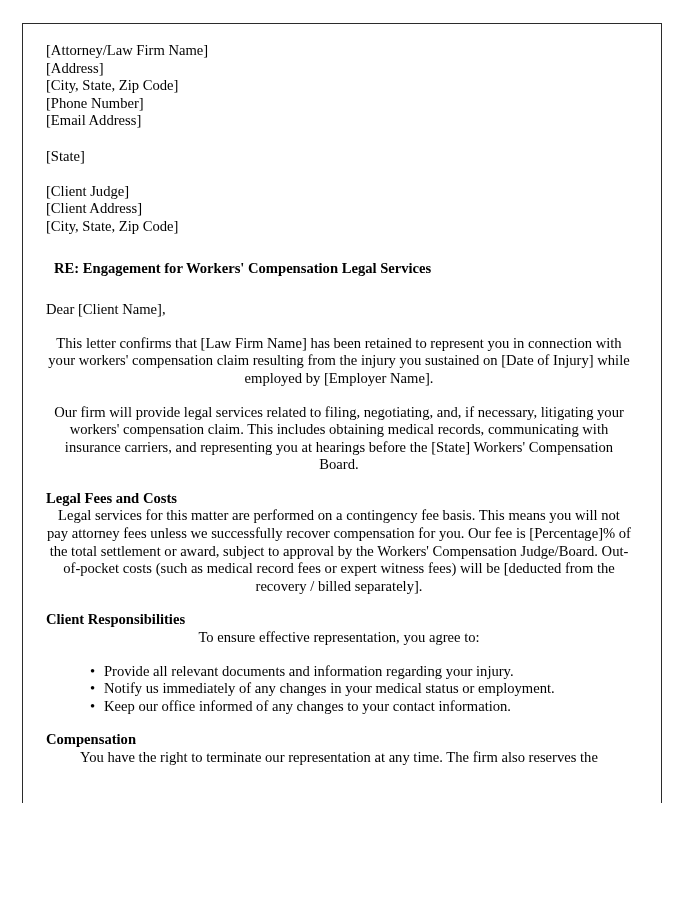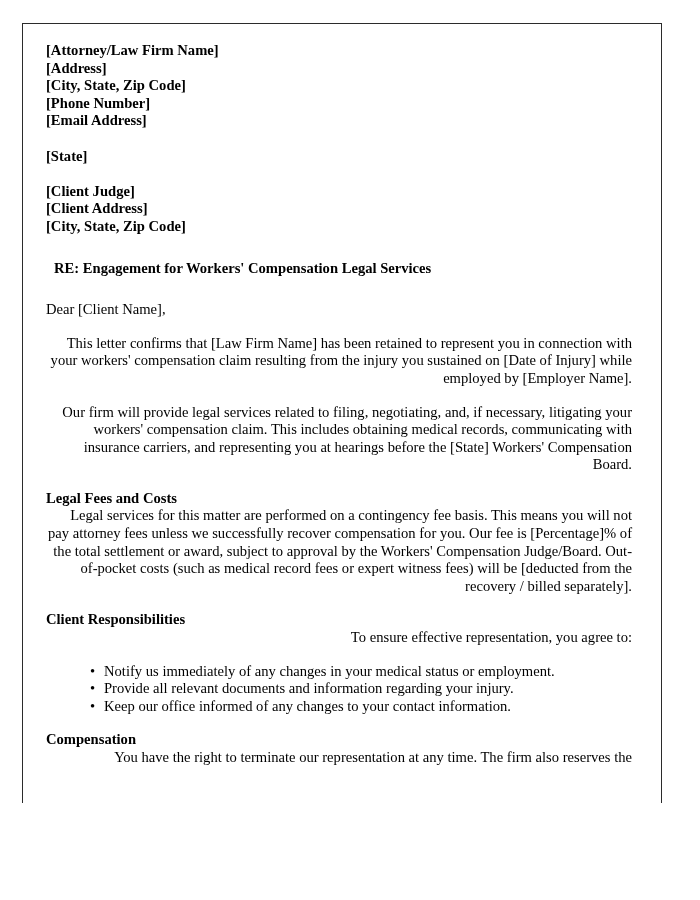--- a/index.html
+++ b/index.html
@@ -35,21 +35,20 @@
     left: 23px;
     top: 18px;
     width: 586px;
   }
 
   
   .doc-line {
     font-size: 14.6px;
     line-height: 17.6px;
     white-space: pre;
-    font-weight: bold;
   }
 
   .addr-block {
     margin: 0 0 0 0;
   }
 
   .block-gap {
     height: 17.6px;
   }
 
@@ -74,21 +73,21 @@
     font-size: 14.6px;
     line-height: 17.6px;
     font-weight: bold;
     margin: 0;
   }
 
   .para {
     font-size: 14.6px;
     line-height: 17.6px;
     margin: 0;
-    text-align: right;
+    text-align: center;
   }
 
   .spacer-para {
     height: 16px;
   }
 
   .spacer-section {
     height: 16px;
   }
 
@@ -167,22 +166,22 @@
       <p class="para">Legal services for this matter are performed on a contingency fee basis. This means you will not pay attorney fees unless we successfully recover compensation for you. Our fee is [Percentage]% of the total settlement or award, subject to approval by the Workers' Compensation Judge/Board. Out-of-pocket costs (such as medical record fees or expert witness fees) will be [deducted from the recovery / billed separately].</p>
     </div>
 
     <div class="spacer-section"></div>
 
     <div class="section">
       <div class="section-heading">Client Responsibilities</div>
       <p class="para">To ensure effective representation, you agree to:</p>
       <div class="spacer-list"></div>
       <ul class="bullets">
+        <li>Provide all relevant documents and information regarding your injury.</li>
         <li>Notify us immediately of any changes in your medical status or employment.</li>
-        <li>Provide all relevant documents and information regarding your injury.</li>
         <li>Keep our office informed of any changes to your contact information.</li>
       </ul>
     </div>
 
     <div class="spacer-section"></div>
 
     <div class="section">
       <div class="section-heading">Compensation</div>
       <p class="para">You have the right to terminate our representation at any time. The firm also reserves the</p>
     </div>

